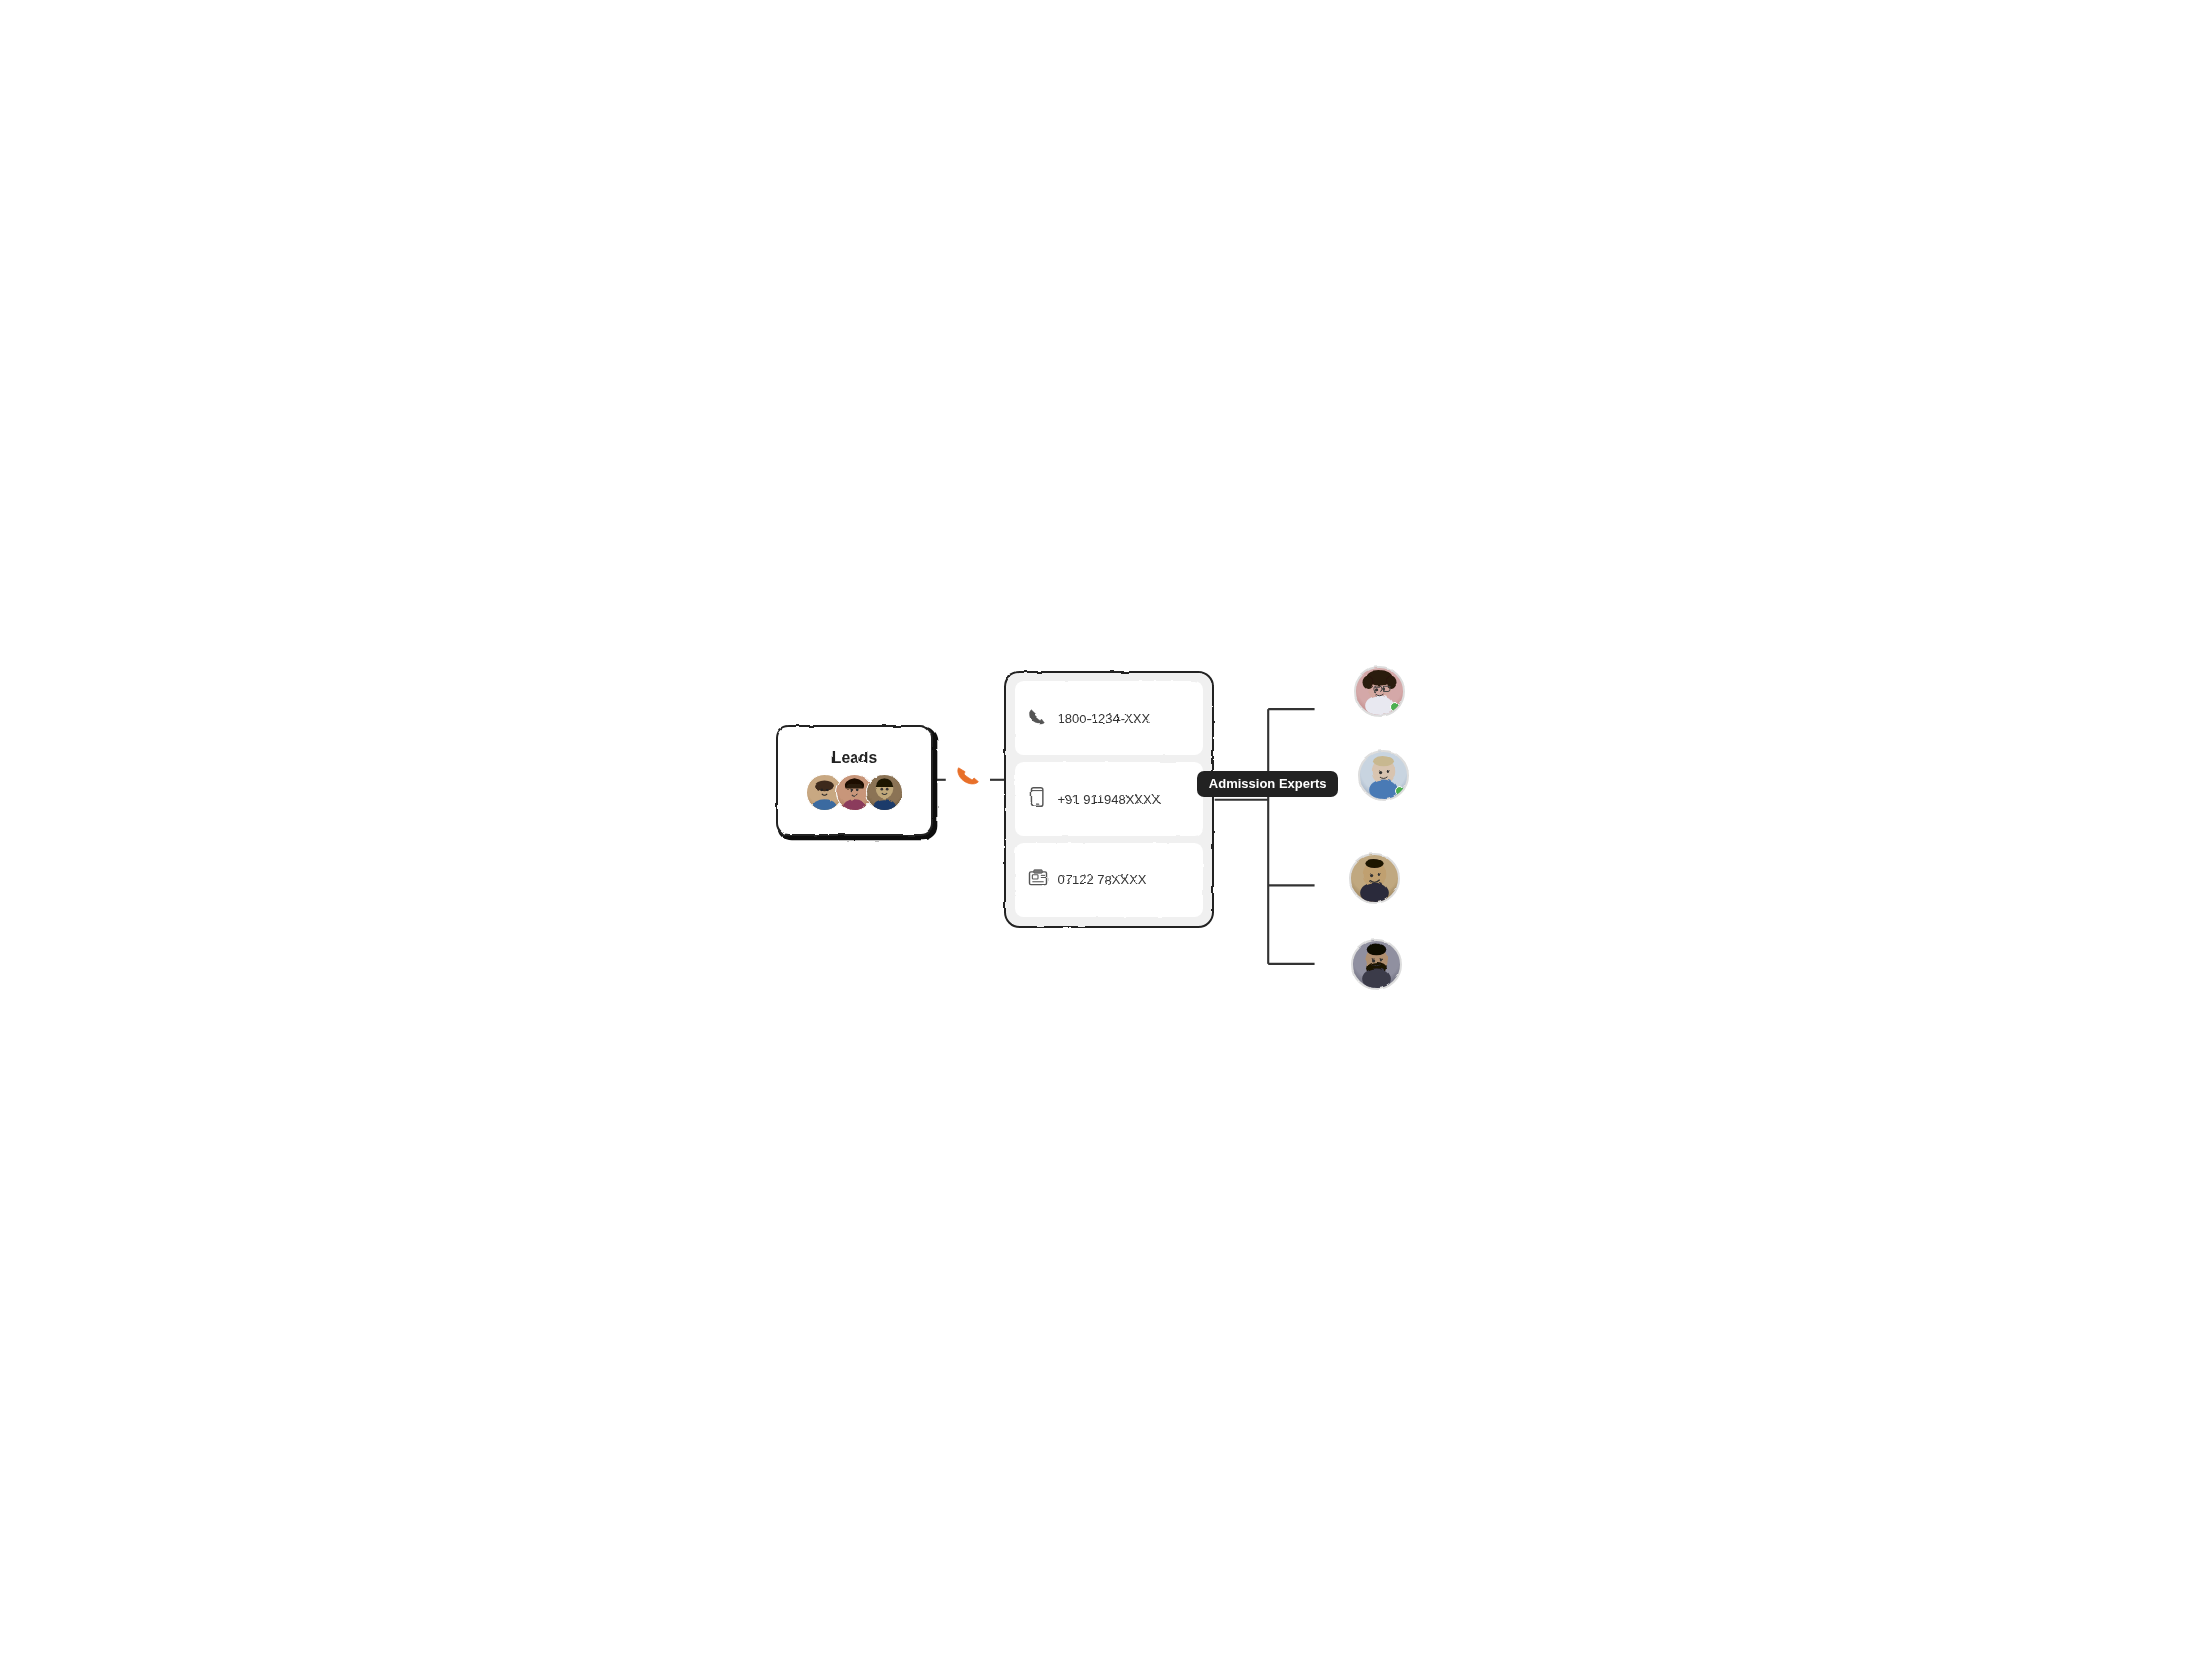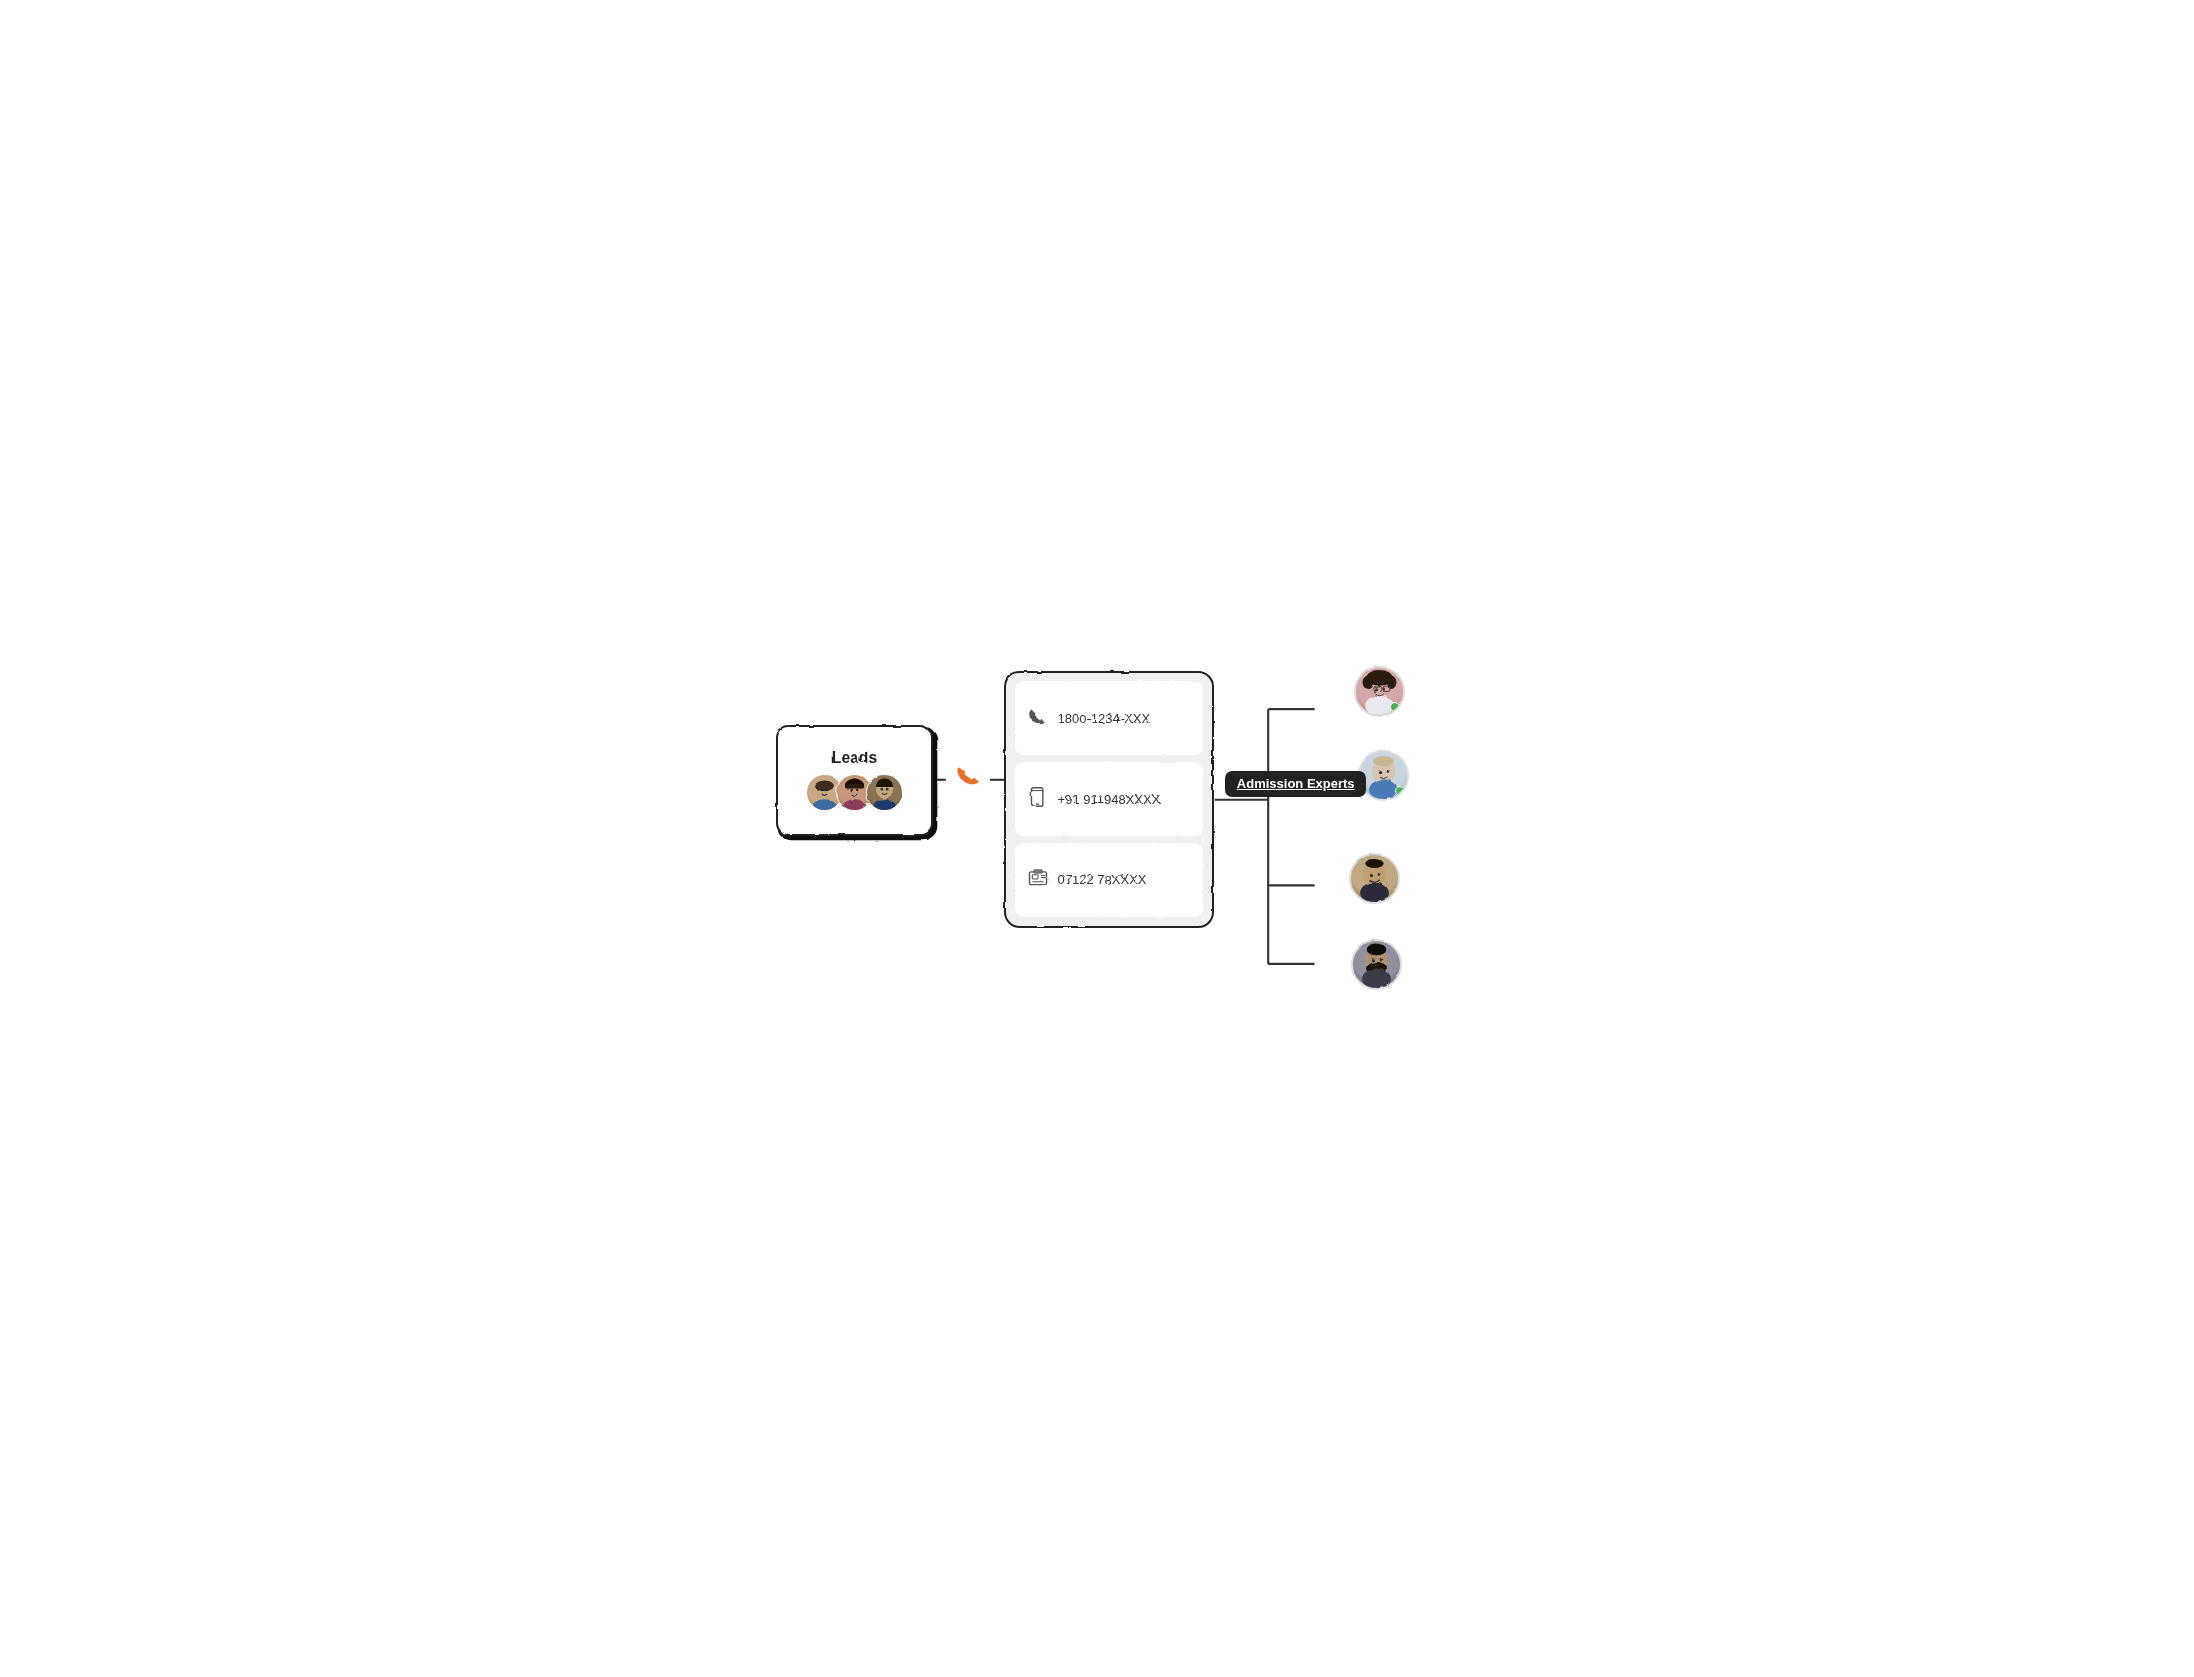--- a/index.html
+++ b/index.html
@@ -341,21 +341,21 @@
       <ellipse cx="36" cy="30" rx="18" ry="20" fill="#d8c4b0"></ellipse>
       <ellipse cx="36" cy="14" rx="16" ry="8" fill="#c8b890"></ellipse>
       <ellipse cx="36" cy="58" rx="22" ry="16" fill="#4a7ab5"></ellipse>
       <circle cx="30" cy="30" r="2.5" fill="#333"></circle>
       <circle cx="42" cy="30" r="2.5" fill="#333"></circle>
       <path d="M30 38 Q36 43 42 38" stroke="#333" stroke-width="1.5" fill="none"></path>
     </svg>
     <div class="status-dot"></div>
   </div>
 
-  <div class="experts-label" style="right: 52px; top: 139px; text-decoration: underline;">
+  <div class="experts-label" style="right: 80px; top: 139px;">
     <span>Admission Experts</span>
   </div>
 
   <div class="expert-avatar ea3" style="filter:url(#squiggle2)">
     <svg class="svg-face" viewBox="0 0 72 72">
       <ellipse cx="36" cy="30" rx="18" ry="20" fill="#c0a070"></ellipse>
       <ellipse cx="36" cy="13" rx="14" ry="7" fill="#1a1206"></ellipse>
       <ellipse cx="36" cy="58" rx="22" ry="16" fill="#2a2a3a"></ellipse>
       <circle cx="30" cy="30" r="2.5" fill="#333"></circle>
       <circle cx="42" cy="30" r="2.5" fill="#333"></circle>

